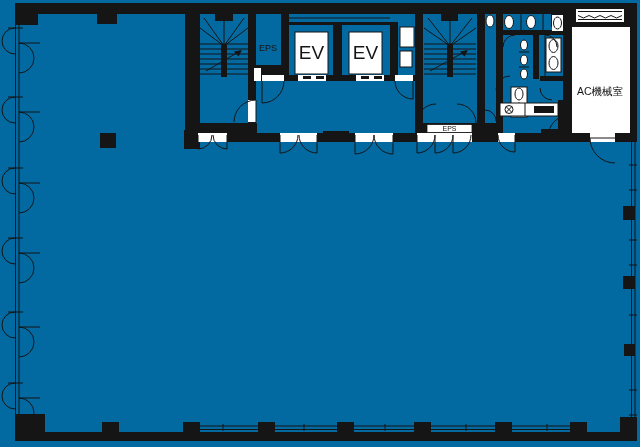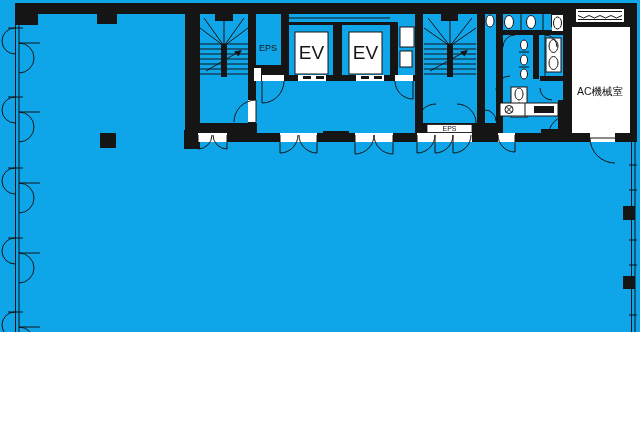--- a/index.html
+++ b/index.html
@@ -1,16 +1,16 @@
 <!DOCTYPE html>
 <html><head>
 <meta charset="utf-8">
 <style>
   html,body{margin:0;padding:0;background:#ffffff;}
-  .plan{position:relative;width:640px;height:332px;background:#0ea5e9;overflow:hidden;}
+  .plan{position:relative;width:640px;height:447px;background:#0369a1;overflow:hidden;}
   svg{display:block;width:640px;height:447px;}
   .ink{fill:#151515;}
   .thin{stroke:#151515;stroke-width:1;fill:none;}
   .arc{stroke:#151515;stroke-width:1;fill:none;}
   .whitebox{fill:#ffffff;}
   .fixture{stroke:#151515;stroke-width:1;fill:#ffffff;}
   text{font-family:"Liberation Sans","DejaVu Sans",sans-serif;fill:#151515;}
   .lbl-ev{font-size:19px;}
   .lbl-eps{font-size:9px;}
   .lbl-eps-sm{font-size:7px;}

